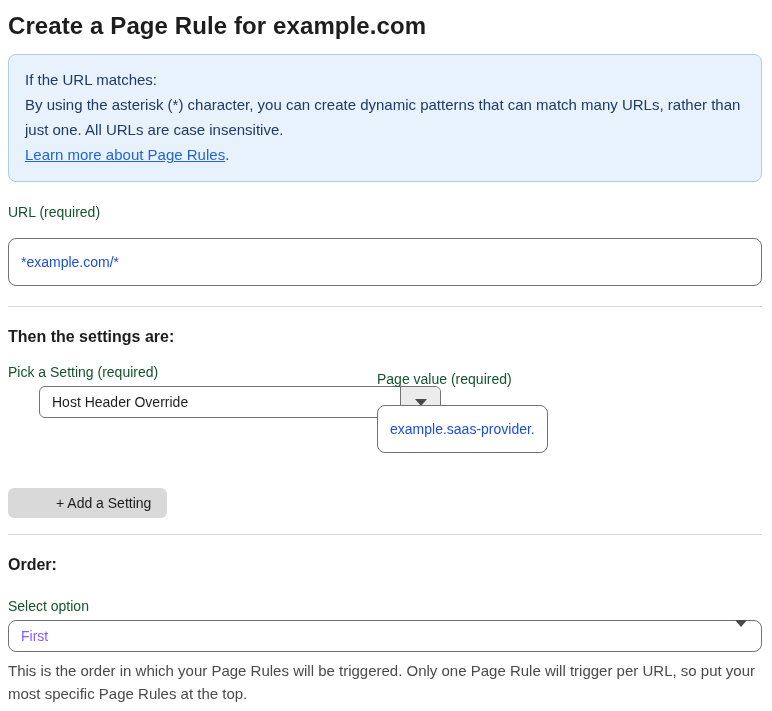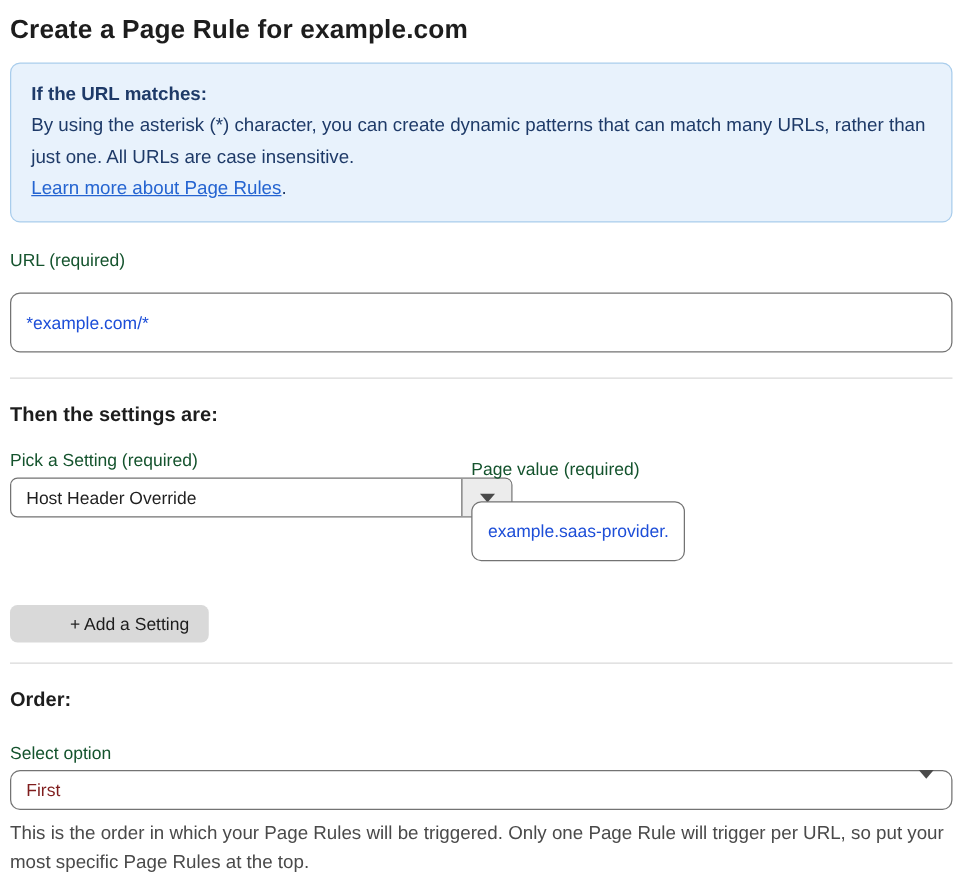--- a/index.html
+++ b/index.html
@@ -7,38 +7,38 @@
   body {
     width: 772px;
     min-height: 711px;
     background: #ffffff;
     font-family: "Liberation Sans", sans-serif;
     color: #1f1f1f;
   }
   .container { padding: 2px 10px 20px 8px; }
 
   h1.page-title {
-    font-size: 21px;
+    font-size: 24px;
     font-weight: bold;
     color: #1d1d1d;
     margin: 10px 0 14px 0;
     letter-spacing: 0.1px;
   }
 
   .info-box {
     background: #e8f2fc;
     border: 1px solid #a9cdec;
     border-radius: 8px;
     padding: 12px 16px 14px 16px;
     color: #1e3a68;
     font-size: 15px;
     line-height: 25px;
   }
   .info-box .info-heading {
-    font-weight: bold;
+    font-weight: normal;
     margin: 0;
   }
   .info-box .info-body { margin: 0; }
   .info-box a.info-link {
     color: #2464d1;
     text-decoration: underline;
     cursor: pointer;
   }
   .info-box .info-suffix { color: #1e3a68; }
 
@@ -94,20 +94,21 @@
     margin-top: 6px;
     width: 402px;
     height: 32px;
     border: 1px solid #737373;
     border-radius: 6px;
     background: #ffffff;
     display: flex;
     align-items: stretch;
     cursor: pointer;
     overflow: hidden;
+    margin-left: 31px;
   }
   .combo-value {
     flex: 1;
     font-size: 14px;
     color: #1f1f1f;
     display: flex;
     align-items: center;
     padding-left: 12px;
   }
   .combo-arrow-box {
@@ -149,21 +150,21 @@
     height: 32px;
     border: 1px solid #737373;
     border-radius: 8px;
     background: #ffffff;
     display: flex;
     align-items: center;
     justify-content: space-between;
     padding: 0 14px 0 12px;
     cursor: pointer;
   }
-  .select-value { font-size: 14px; color: #7f1d1d; }
+  .select-value { font-size: 14px; color: #8b5cf6; }
 
   .order-helper {
     font-size: 15px;
     color: #4a4a4a;
     line-height: 23px;
     margin-top: 7px;
   }
 </style>
 </head>
 <body>

